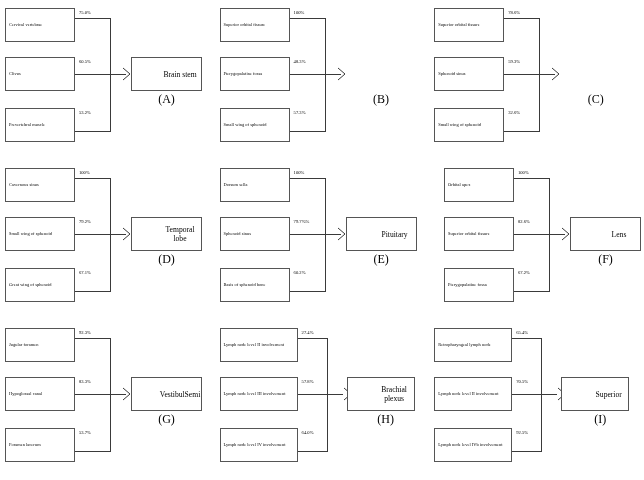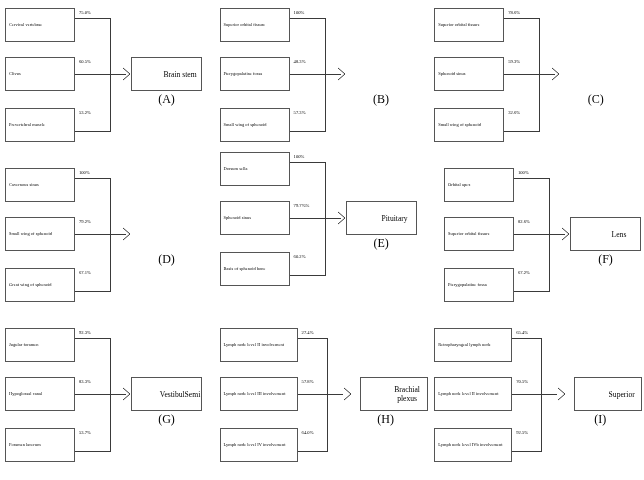--- a/index.html
+++ b/index.html
@@ -41,21 +41,21 @@
     width:71px;
     height:34px;
     box-sizing:border-box;
     border:1px solid #555;
     background:#fff;
     display:flex;align-items:center;justify-content:center;
     font-size:7.6px;
     text-align:center;
     padding-left:27px;
   }
-  .panel.wide .tgtbox{left:145px;width:68px;}
+  .panel.wide .tgtbox{left:132px;width:68px;}
 
   
   .plabel{
     position:absolute;
     left:131px;width:71px;
     top:92px;
     text-align:center;
     font-size:12px;
   }
   .panel.wide .plabel{left:137px;width:68px;}
@@ -194,23 +194,26 @@
         <span class="txt">Great wing of sphenoid</span>
       </div>
       <div class="pct p2">67.1%</div>
       <div class="ln h stub2"></div>
       <div class="ln v bus"></div>
       <div class="arrow">
         <svg width="9" height="14" viewBox="0 0 9 14">
           <polyline points="1,1 8,7 1,13" fill="none" stroke="#3a3a3a" stroke-width="1"></polyline>
         </svg>
       </div>
+      <div class="tgtbox">
+        <span>Temporal lobe</span>
+      </div>
       <div class="plabel">(D)</div>
     </div>
-    <div class="panel" style="left: 214.6px; top: 144px;">
+    <div class="panel" style="left: 214.6px; top: 160px;">
       <div class="srcbox s0">
         <span class="txt">Dorsum sella</span>
       </div>
       <div class="pct p0">100%</div>
       <div class="ln h stub0"></div>
       <div class="srcbox s1">
         <span class="txt">Sphenoid sinus</span>
       </div>
       <div class="pct p1">79.7%%</div>
       <div class="ln h stub1"></div>

